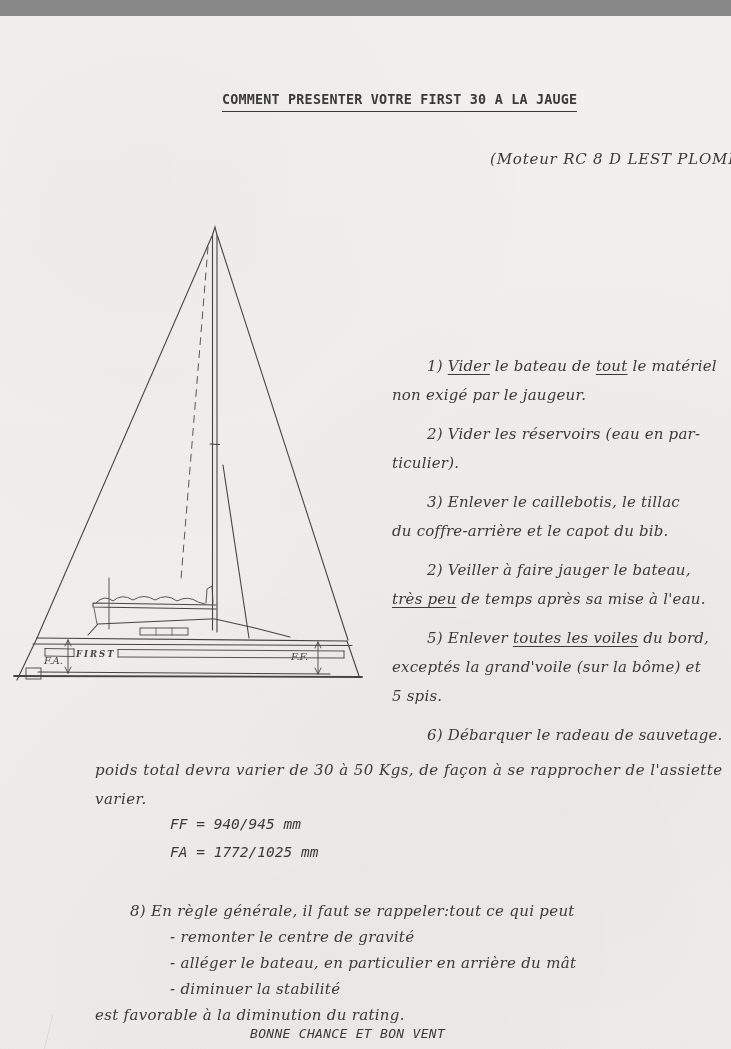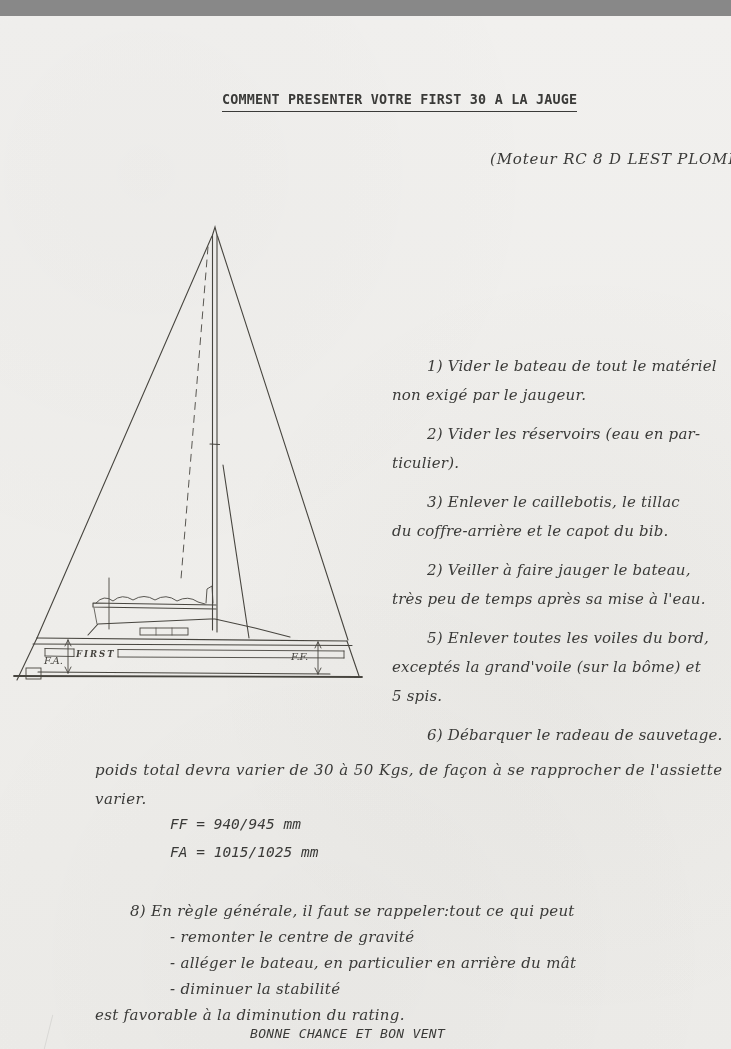--- a/index.html
+++ b/index.html
@@ -13,21 +13,21 @@
       linear-gradient(180deg, #f1f0ee 0%, #eeedea 60%, #ecebe8 100%);
     overflow:hidden;
     font-family:"DejaVu Serif","Liberation Serif",serif;
     color:#3a3a38;
   }
   .script{font-style:italic;font-size:15px;letter-spacing:0.2px;}
   .line{white-space:nowrap;}
   .para{margin:0 0 10px 0;}
   .para .ind1{padding-left:35px;}
   .para .ind2{padding-left:75px;}
-  .u{text-underline-offset:3px;text-decoration-thickness:1px;}
+  .u{text-decoration:underline;text-underline-offset:3px;text-decoration-thickness:1px;}
   .title{
     position:absolute;left:222px;top:76px;
     font-family:"DejaVu Sans Mono","Liberation Mono",monospace;
     font-size:13.4px;font-weight:bold;letter-spacing:0.2px;
     border-bottom:1.6px solid #3a3a38;padding-bottom:4px;white-space:nowrap;
   }
   .subtitle{position:absolute;left:490px;top:134px;white-space:nowrap;letter-spacing:0.8px;}
   .col-right{position:absolute;left:392px;top:336px;width:345px;line-height:29px;}
   .block-7{position:absolute;left:95px;top:740px;width:636px;line-height:29px;letter-spacing:0.45px;}
   .measures{
@@ -125,21 +125,21 @@
 
   <div class="block-7 script">
       <div class="para">
         <div class="line"><span>poids total devra varier de 30 à 50 Kgs, de façon à se rapprocher de l'assiette</span></div>
         <div class="line"><span>varier.</span></div>
       </div>
     </div>
 
   <div class="measures">
     <div class="line">FF = 940/945 mm</div>
-    <div class="line">FA = 1015/1025 mm</div>
+    <div class="line">FA = 1772/1025 mm</div>
   </div>
 
   <div class="block-8 script">
       <div class="para">
         <div class="line ind1"><span>8) En règle générale, il faut se rappeler:tout ce qui peut</span></div>
         <div class="line ind2"><span>- remonter le centre de gravité</span></div>
         <div class="line ind2"><span>- alléger le bateau, en particulier en arrière du mât</span></div>
         <div class="line ind2"><span>- diminuer la stabilité</span></div>
         <div class="line"><span>est favorable à la diminution du rating.</span></div>
       </div>

